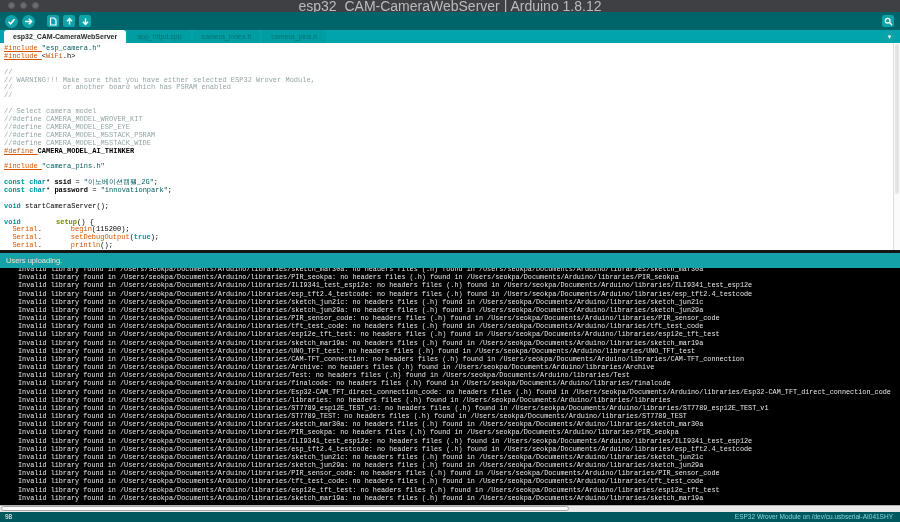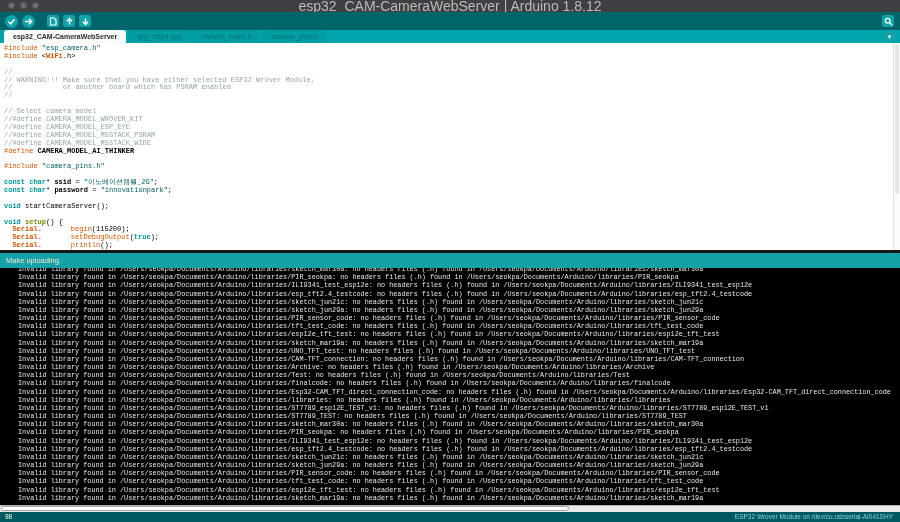--- a/index.html
+++ b/index.html
@@ -29,26 +29,26 @@
   .tab.active { background:#fafbfb; color:#2b2b2b; font-weight:bold; }
   .tab.inactive { color:#077276; background:rgba(0,0,0,0.04); margin-left:2px; }
   .tab-menu-btn { position:absolute; right:5px; top:1px; width:11px; height:11px; background:#0fa2a8; border-radius:2px;
                   color:#e8f7f7; font-size:7px; line-height:11px; text-align:center; }
 
   
   .editor { position:absolute; top:43px; left:0; right:0; height:207px; background:#ffffff; overflow:hidden;
             font-family:"Liberation Mono", monospace; font-size:7px; line-height:7.9px; padding:2px 0 0 4px; white-space:pre; }
   .code-line { height:7.9px; color:#000; }
   .tk-pln  { color:#000000; }
-  .tk-pre  { color:#d35400; }
+  .tk-pre  { color:#d35400;text-decoration:underline; }
   .tk-str  { color:#005c5f; }
   .tk-com  { color:#95a5a6; }
   .tk-kw   { color:#00979c; font-weight:bold; }
-  .tk-fn   { color:#728e00; font-weight:bold; }
-  .tk-ser  { color:#d35400; font-weight:bold;text-align:right; }
+  .tk-fn   { color:#728e00; font-weight:bold;margin-left:31px; }
+  .tk-ser  { color:#d35400; font-weight:normal;text-align:right; }
   .tk-meth { color:#d35400;margin-left:29px; }
   .tk-id   { color:#000000; font-weight:bold;text-align:right; }
   .vscroll { position:absolute; top:43px; right:0; width:7px; height:207px; background:#fbfbfb; border-left:1px solid #ddd; }
   .vthumb  { position:absolute; top:1px; left:1px; width:4px; height:150px; background:#e4e4e4; border-radius:2px; }
 
   
   .divider   { position:absolute; top:250px; left:0; right:0; height:3px; background:#151515; }
   .statusbar { position:absolute; top:253px; left:0; right:0; height:15px; background:#14a2a8;
                color:#f4e2cd; font-size:7.5px; line-height:15px; padding-left:6px; }
 
@@ -137,21 +137,21 @@
     <div class="tab-menu-btn">▾</div>
   </div>
 
   <div class="editor"><div class="code-line"><span class="tk-pre">#include </span><span class="tk-str">"esp_camera.h"</span></div><div class="code-line"><span class="tk-pre">#include </span><span class="tk-pln">&lt;</span><span class="tk-ser">WiFi</span><span class="tk-pln">.h&gt;</span></div><div class="code-line">&nbsp;</div><div class="code-line"><span class="tk-com">//</span></div><div class="code-line"><span class="tk-com">// WARNING!!! Make sure that you have either selected ESP32 Wrover Module,</span></div><div class="code-line"><span class="tk-com">//            or another board which has PSRAM enabled</span></div><div class="code-line"><span class="tk-com">//</span></div><div class="code-line">&nbsp;</div><div class="code-line"><span class="tk-com">// Select camera model</span></div><div class="code-line"><span class="tk-com">//#define CAMERA_MODEL_WROVER_KIT</span></div><div class="code-line"><span class="tk-com">//#define CAMERA_MODEL_ESP_EYE</span></div><div class="code-line"><span class="tk-com">//#define CAMERA_MODEL_M5STACK_PSRAM</span></div><div class="code-line"><span class="tk-com">//#define CAMERA_MODEL_M5STACK_WIDE</span></div><div class="code-line"><span class="tk-pre">#define </span><span class="tk-id">CAMERA_MODEL_AI_THINKER</span></div><div class="code-line">&nbsp;</div><div class="code-line"><span class="tk-pre">#include </span><span class="tk-str">"camera_pins.h"</span></div><div class="code-line">&nbsp;</div><div class="code-line"><span class="tk-kw">const char</span><span class="tk-pln">* </span><span class="tk-id">ssid</span><span class="tk-pln"> = </span><span class="tk-str">"이노베이션캠팰_2G"</span><span class="tk-pln">;</span></div><div class="code-line"><span class="tk-kw">const char</span><span class="tk-pln">* </span><span class="tk-id">password</span><span class="tk-pln"> = </span><span class="tk-str">"innovationpark"</span><span class="tk-pln">;</span></div><div class="code-line">&nbsp;</div><div class="code-line"><span class="tk-kw">void</span><span class="tk-pln"> startCameraServer();</span></div><div class="code-line">&nbsp;</div><div class="code-line"><span class="tk-kw">void</span><span class="tk-pln"> </span><span class="tk-fn">setup</span><span class="tk-pln">() {</span></div><div class="code-line"><span class="tk-pln">  </span><span class="tk-ser">Serial</span><span class="tk-pln">.</span><span class="tk-meth">begin</span><span class="tk-pln">(115200);</span></div><div class="code-line"><span class="tk-pln">  </span><span class="tk-ser">Serial</span><span class="tk-pln">.</span><span class="tk-meth">setDebugOutput</span><span class="tk-pln">(</span><span class="tk-kw">true</span><span class="tk-pln">);</span></div><div class="code-line"><span class="tk-pln">  </span><span class="tk-ser">Serial</span><span class="tk-pln">.</span><span class="tk-meth">println</span><span class="tk-pln">();</span></div></div>
   <div class="vscroll">
     <div class="vthumb"></div>
   </div>
 
   <div class="divider"></div>
   <div class="statusbar">
-    <span>Make uploading.</span>
+    <span>Users uploading.</span>
   </div>
 
   <div class="console"><div class="console-line">Invalid library found in /Users/seokpa/Documents/Arduino/libraries/sketch_mar30a: no headers files (.h) found in /Users/seokpa/Documents/Arduino/libraries/sketch_mar30a</div><div class="console-line">Invalid library found in /Users/seokpa/Documents/Arduino/libraries/PIR_seokpa: no headers files (.h) found in /Users/seokpa/Documents/Arduino/libraries/PIR_seokpa</div><div class="console-line">Invalid library found in /Users/seokpa/Documents/Arduino/libraries/ILI9341_test_esp12e: no headers files (.h) found in /Users/seokpa/Documents/Arduino/libraries/ILI9341_test_esp12e</div><div class="console-line">Invalid library found in /Users/seokpa/Documents/Arduino/libraries/esp_tft2.4_testcode: no headers files (.h) found in /Users/seokpa/Documents/Arduino/libraries/esp_tft2.4_testcode</div><div class="console-line">Invalid library found in /Users/seokpa/Documents/Arduino/libraries/sketch_jun21c: no headers files (.h) found in /Users/seokpa/Documents/Arduino/libraries/sketch_jun21c</div><div class="console-line">Invalid library found in /Users/seokpa/Documents/Arduino/libraries/sketch_jun29a: no headers files (.h) found in /Users/seokpa/Documents/Arduino/libraries/sketch_jun29a</div><div class="console-line">Invalid library found in /Users/seokpa/Documents/Arduino/libraries/PIR_sensor_code: no headers files (.h) found in /Users/seokpa/Documents/Arduino/libraries/PIR_sensor_code</div><div class="console-line">Invalid library found in /Users/seokpa/Documents/Arduino/libraries/tft_test_code: no headers files (.h) found in /Users/seokpa/Documents/Arduino/libraries/tft_test_code</div><div class="console-line">Invalid library found in /Users/seokpa/Documents/Arduino/libraries/esp12e_tft_test: no headers files (.h) found in /Users/seokpa/Documents/Arduino/libraries/esp12e_tft_test</div><div class="console-line">Invalid library found in /Users/seokpa/Documents/Arduino/libraries/sketch_mar19a: no headers files (.h) found in /Users/seokpa/Documents/Arduino/libraries/sketch_mar19a</div><div class="console-line">Invalid library found in /Users/seokpa/Documents/Arduino/libraries/UNO_TFT_test: no headers files (.h) found in /Users/seokpa/Documents/Arduino/libraries/UNO_TFT_test</div><div class="console-line">Invalid library found in /Users/seokpa/Documents/Arduino/libraries/CAM-TFT_connection: no headers files (.h) found in /Users/seokpa/Documents/Arduino/libraries/CAM-TFT_connection</div><div class="console-line">Invalid library found in /Users/seokpa/Documents/Arduino/libraries/Archive: no headers files (.h) found in /Users/seokpa/Documents/Arduino/libraries/Archive</div><div class="console-line">Invalid library found in /Users/seokpa/Documents/Arduino/libraries/Test: no headers files (.h) found in /Users/seokpa/Documents/Arduino/libraries/Test</div><div class="console-line">Invalid library found in /Users/seokpa/Documents/Arduino/libraries/finalcode: no headers files (.h) found in /Users/seokpa/Documents/Arduino/libraries/finalcode</div><div class="console-line">Invalid library found in /Users/seokpa/Documents/Arduino/libraries/Esp32-CAM_TFT_direct_connection_code: no headers files (.h) found in /Users/seokpa/Documents/Arduino/libraries/Esp32-CAM_TFT_direct_connection_code</div><div class="console-line">Invalid library found in /Users/seokpa/Documents/Arduino/libraries/libraries: no headers files (.h) found in /Users/seokpa/Documents/Arduino/libraries/libraries</div><div class="console-line">Invalid library found in /Users/seokpa/Documents/Arduino/libraries/ST7789_esp12E_TEST_v1: no headers files (.h) found in /Users/seokpa/Documents/Arduino/libraries/ST7789_esp12E_TEST_v1</div><div class="console-line">Invalid library found in /Users/seokpa/Documents/Arduino/libraries/ST7789_TEST: no headers files (.h) found in /Users/seokpa/Documents/Arduino/libraries/ST7789_TEST</div><div class="console-line">Invalid library found in /Users/seokpa/Documents/Arduino/libraries/sketch_mar30a: no headers files (.h) found in /Users/seokpa/Documents/Arduino/libraries/sketch_mar30a</div><div class="console-line">Invalid library found in /Users/seokpa/Documents/Arduino/libraries/PIR_seokpa: no headers files (.h) found in /Users/seokpa/Documents/Arduino/libraries/PIR_seokpa</div><div class="console-line">Invalid library found in /Users/seokpa/Documents/Arduino/libraries/ILI9341_test_esp12e: no headers files (.h) found in /Users/seokpa/Documents/Arduino/libraries/ILI9341_test_esp12e</div><div class="console-line">Invalid library found in /Users/seokpa/Documents/Arduino/libraries/esp_tft2.4_testcode: no headers files (.h) found in /Users/seokpa/Documents/Arduino/libraries/esp_tft2.4_testcode</div><div class="console-line">Invalid library found in /Users/seokpa/Documents/Arduino/libraries/sketch_jun21c: no headers files (.h) found in /Users/seokpa/Documents/Arduino/libraries/sketch_jun21c</div><div class="console-line">Invalid library found in /Users/seokpa/Documents/Arduino/libraries/sketch_jun29a: no headers files (.h) found in /Users/seokpa/Documents/Arduino/libraries/sketch_jun29a</div><div class="console-line">Invalid library found in /Users/seokpa/Documents/Arduino/libraries/PIR_sensor_code: no headers files (.h) found in /Users/seokpa/Documents/Arduino/libraries/PIR_sensor_code</div><div class="console-line">Invalid library found in /Users/seokpa/Documents/Arduino/libraries/tft_test_code: no headers files (.h) found in /Users/seokpa/Documents/Arduino/libraries/tft_test_code</div><div class="console-line">Invalid library found in /Users/seokpa/Documents/Arduino/libraries/esp12e_tft_test: no headers files (.h) found in /Users/seokpa/Documents/Arduino/libraries/esp12e_tft_test</div><div class="console-line">Invalid library found in /Users/seokpa/Documents/Arduino/libraries/sketch_mar19a: no headers files (.h) found in /Users/seokpa/Documents/Arduino/libraries/sketch_mar19a</div></div>
 
   <div class="hscroll">
     <div class="hthumb"></div>
   </div>
 
   <div class="footer">
     <span class="line-indicator">98</span>

